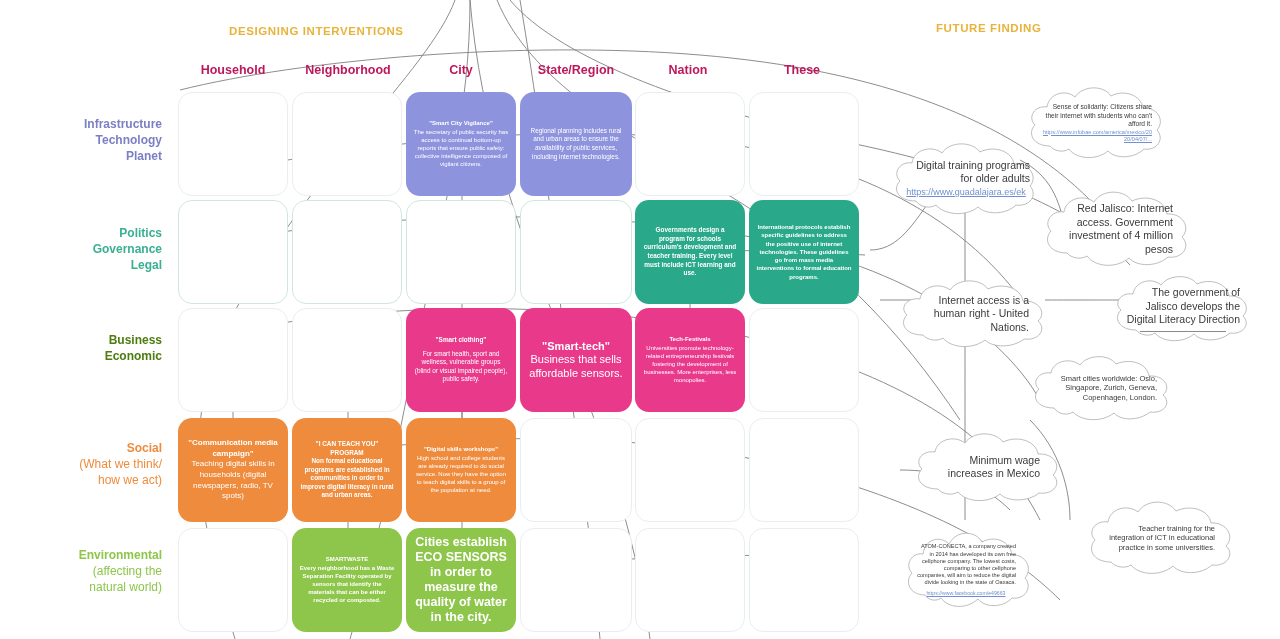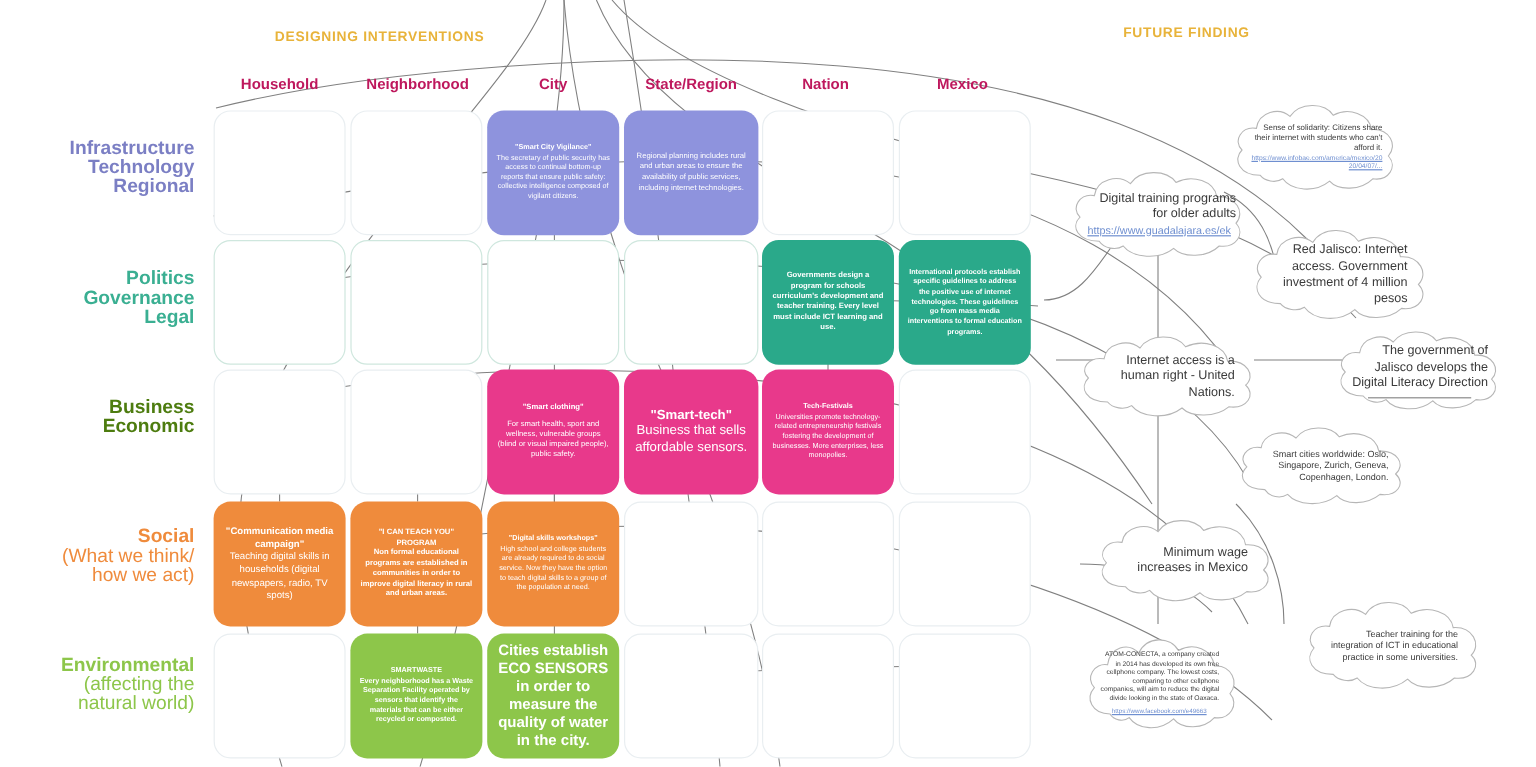--- a/index.html
+++ b/index.html
@@ -27,21 +27,21 @@
   
   .col-head{
     position:absolute;top:63px;
     font-size:12.5px;font-weight:bold;color:#be185d;
     text-align:center;z-index:8;white-space:nowrap;
   }
 
   
   .row-label{
     position:absolute;right:1118px;
-    text-align:right;font-size:16px;font-weight:bold;
+    text-align:right;font-size:12px;font-weight:bold;
     line-height:16px;z-index:8;
   }
   .row-label .sub{font-weight:normal;}
 
   
   .cell{
     position:absolute;
     border-radius:14px;
     box-sizing:border-box;
     z-index:6;
@@ -122,26 +122,26 @@
   </svg>
 
   <div class="section-title" id="title-designing">DESIGNING INTERVENTIONS</div>
   <div class="section-title" id="title-future">FUTURE FINDING</div>
 
   <div class="col-head" style="left:178px;width:110px;">Household</div>
   <div class="col-head" style="left:293px;width:110px;">Neighborhood</div>
   <div class="col-head" style="left:406px;width:110px;">City</div>
   <div class="col-head" style="left:520px;width:112px;">State/Region</div>
   <div class="col-head" style="left:632px;width:112px;">Nation</div>
-  <div class="col-head" style="left:746px;width:112px;">Mexico</div>
+  <div class="col-head" style="left:746px;width:112px;">These</div>
 
   <div class="row-label" style="top:116px;color:#7b7fc4;">
     <span>Infrastructure</span><br>
     <span>Technology</span><br>
-    <span>Regional</span>
+    <span>Planet</span>
   </div>
   <div class="row-label" style="top:225px;color:#3aaf92;">
     <span>Politics</span><br>
     <span>Governance</span><br>
     <span>Legal</span>
   </div>
   <div class="row-label" style="top:332px;color:#4d7c0f;">
     <span>Business</span><br>
     <span>Economic</span>
   </div>

